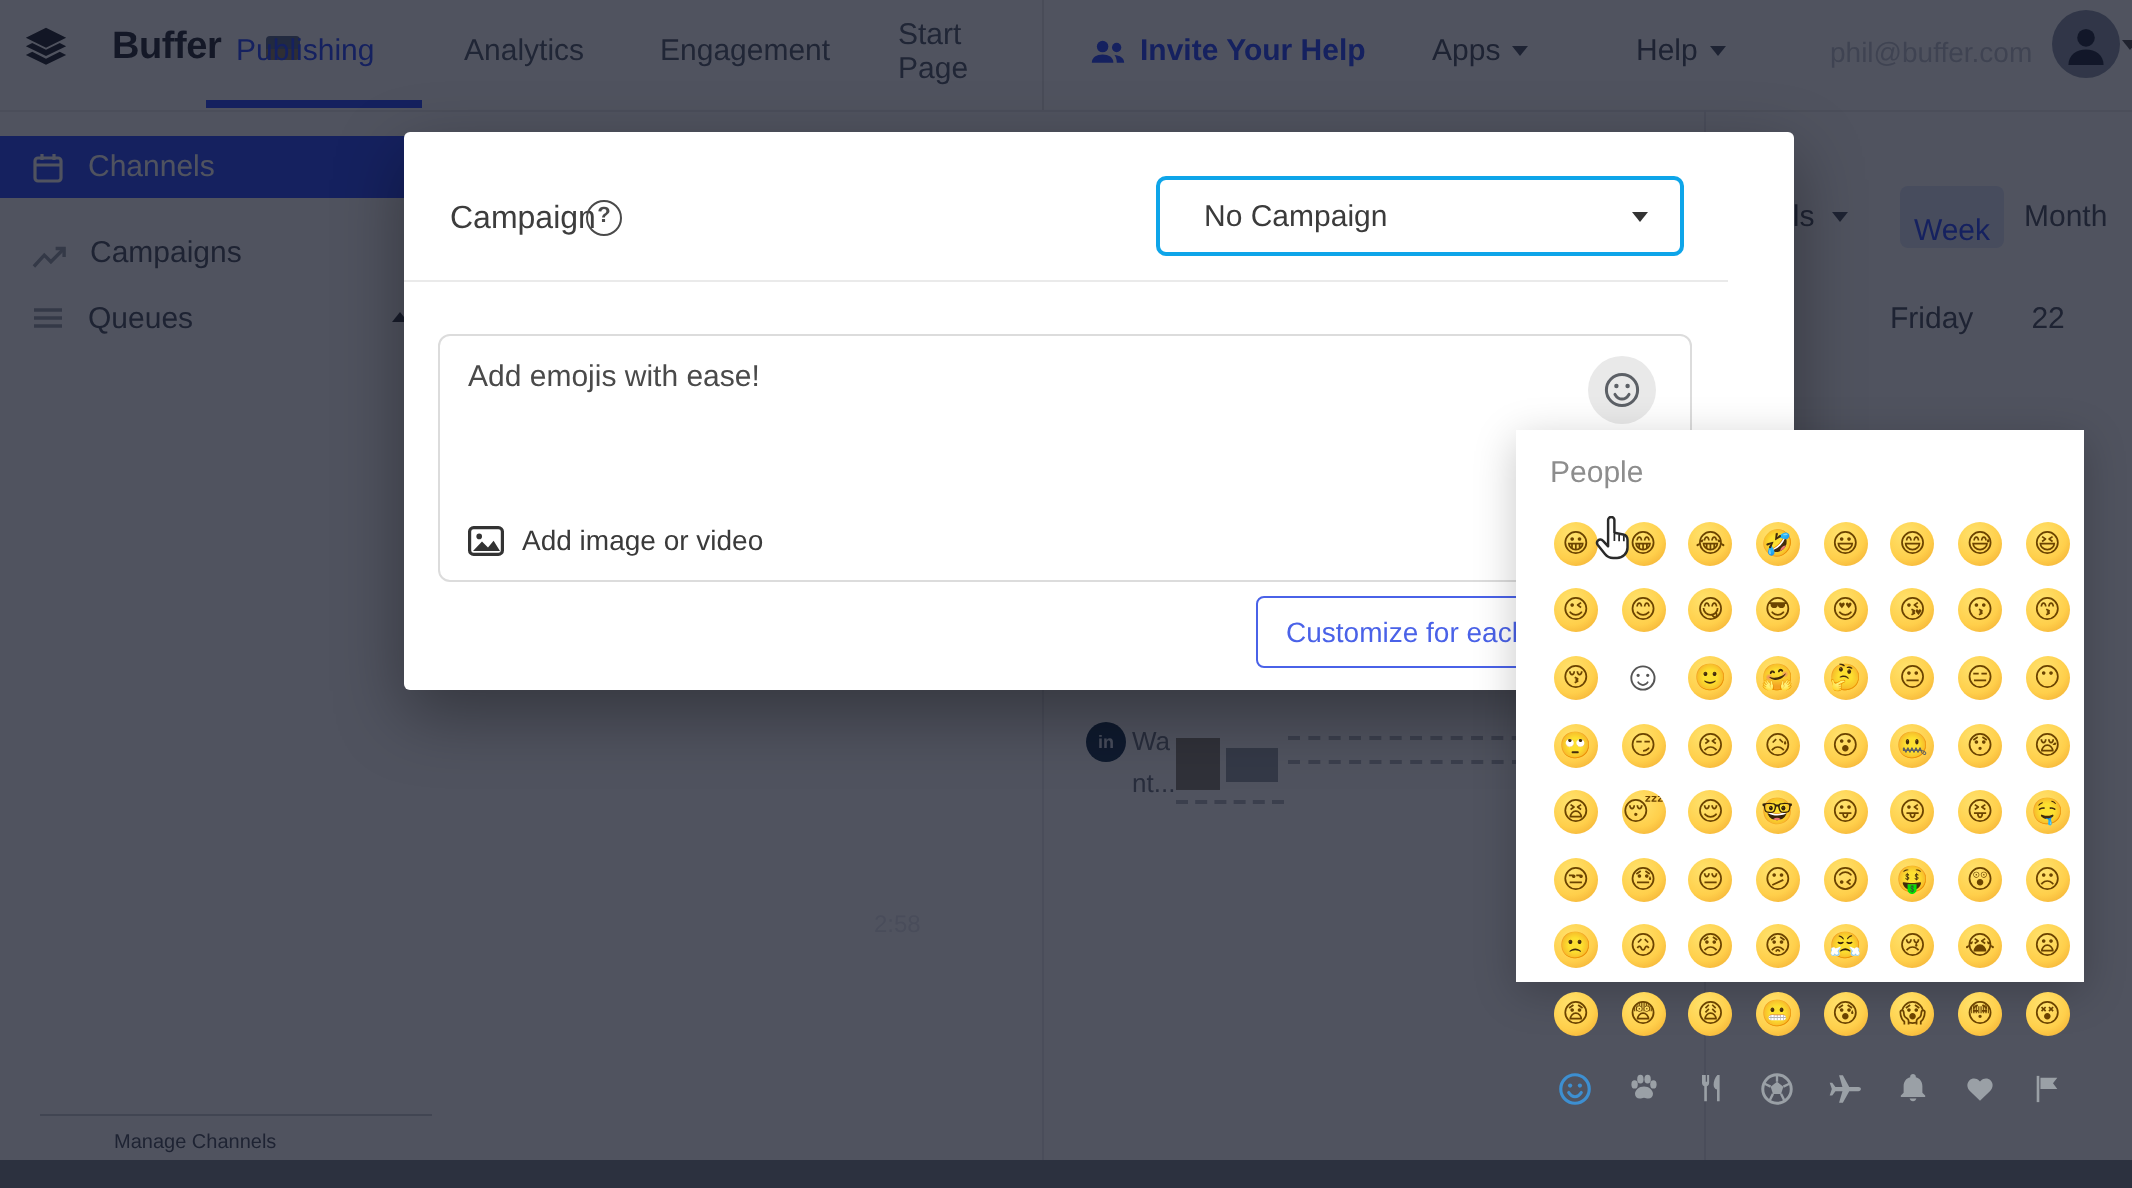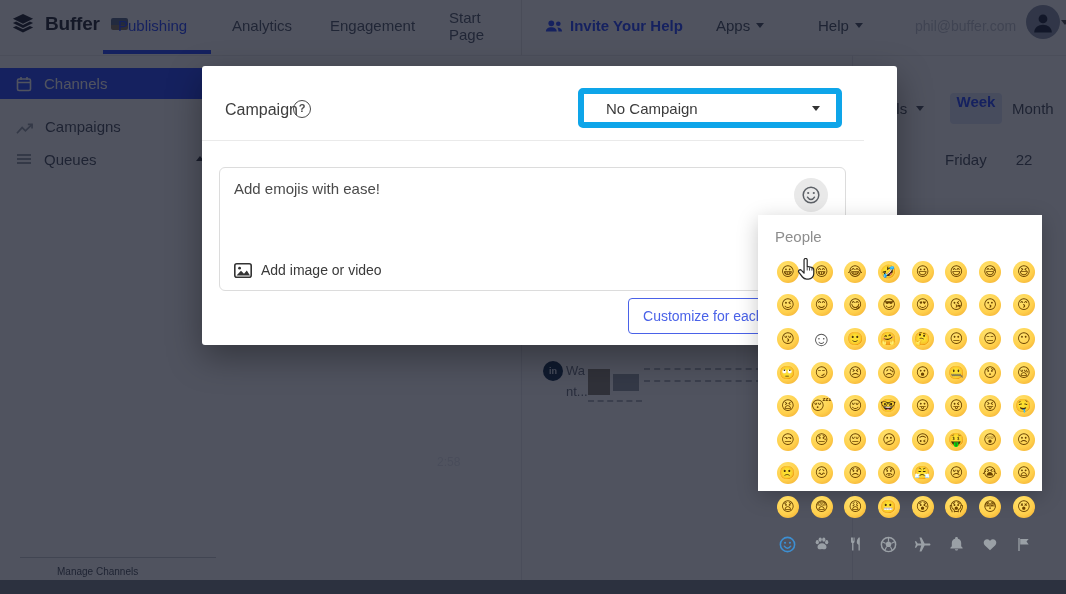--- a/index.html
+++ b/index.html
@@ -1,21 +1,21 @@
 <!DOCTYPE html>
 <html><head>
 <meta charset="utf-8">
 <style>
   html,body{margin:0;padding:0;background:#888;}
   .stage{position:relative;width:1066px;height:594px;overflow:hidden;background:#fff;
          font-family:"Liberation Sans","DejaVu Sans",sans-serif;-webkit-font-smoothing:antialiased;}
   .abs{position:absolute;}
   
   .topnav{left:0;top:0;width:1066px;height:55px;background:#fff;border-bottom:1px solid #ececec;}
-  .brand{left:12px;top:13px;display:flex;align-items:center;gap:11px;}
+  .brand{left:12px;top:13px;display:flex;align-items:center;gap:22px;}
   .brand-name{font-size:19px;font-weight:700;color:#2a2e38;letter-spacing:-.2px;}
   .brand-badge{width:17px;height:12px;border-radius:2px;background:linear-gradient(#5b6b8c 55%,#8a7b66 45%);}
   .tab{font-size:15px;color:#555d6b;font-weight:500;white-space:nowrap;}
   .tab.active{color:#2C4BFF;}
   .tab-underline{left:103px;top:50px;width:108px;height:4px;background:#2C4BFF;}
   .startpage{width:46px;line-height:17px;white-space:normal;}
   .nav-divider{left:521px;top:0;width:1px;height:55px;background:#e5e5e5;}
   .invite{left:545px;top:17px;display:flex;align-items:center;gap:7px;color:#2C4BFF;font-weight:700;font-size:15px;}
   .navlink{font-size:15px;color:#4b5563;font-weight:500;display:flex;align-items:center;gap:6px;}
   .caret{width:0;height:0;border-left:4px solid transparent;border-right:4px solid transparent;border-top:5px solid currentColor;display:inline-block;}
@@ -23,41 +23,41 @@
   .avatar{left:1026px;top:5px;width:34px;height:34px;border-radius:50%;background:#8f98ab;display:flex;align-items:center;justify-content:center;overflow:hidden;}
   .avatar-caret{left:1061px;top:20px;color:#555;}
   
   .side-item{left:0;width:205px;height:30px;display:flex;align-items:center;gap:12px;padding-left:16px;box-sizing:border-box;font-size:15px;color:#4e5560;}
   .side-item.active{background:#2C4BFF;color:#fff;border-radius:0 3px 3px 0;height:31px;font-weight:500;}
   .queues-caret{left:196px;top:156px;width:0;height:0;border-left:4px solid transparent;border-right:4px solid transparent;border-bottom:5px solid #3a3f4a;}
   .manage-divider{left:20px;top:557px;width:196px;height:1px;background:#c9ccd1;}
   .manage{left:57px;top:566px;font-size:10px;color:#4e5560;}
   
   .channels{left:863px;top:100px;font-size:15px;color:#4e5560;display:flex;gap:9px;align-items:center;}
-  .weekbtn{left:950px;top:93px;width:52px;height:31px;background:#dde4f8;border-radius:4px;color:#2C4BFF;font-size:15px;font-weight:700;display:flex;align-items:flex-start;justify-content:center;}
+  .weekbtn{left:950px;top:93px;width:52px;height:31px;background:#dde4f8;border-radius:4px;color:#2C4BFF;font-size:15px;font-weight:400;display:flex;align-items:flex-end;justify-content:center;}
   .monthbtn{left:1012px;top:100px;font-size:15px;color:#4e5560;}
   .day21{left:870px;top:150px;font-size:15px;color:#2C4BFF;font-weight:500;}
   .fri{left:945px;top:151px;font-size:15px;color:#4e5560;display:flex;gap:29px;}
   .vline{width:1px;background:#e9e9ec;}
   .thumb{background:#9ba1a9;}
   .event-badge{left:543px;top:361px;width:20px;height:20px;border-radius:50%;background:#16324f;}
   .event-badge::after{content:"in";color:#dfe6ef;font-size:9px;font-weight:700;display:block;text-align:center;line-height:20px;}
   .ev-txt{font-size:13px;color:#707682;}
   .dash{border-top:2px dashed #8b919c;opacity:.65;}
   .time-faint{left:437px;top:455px;font-size:12px;color:rgba(205,210,220,.55);}
   .bottom-strip{left:0;top:580px;width:1066px;height:14px;background:#7e848e;}
   
   .overlay{left:0;top:0;width:1066px;height:594px;background:rgba(13,17,33,.72);z-index:10;}
   
   .modal{left:202px;top:66px;width:662px;height:279px;background:#fff;border-radius:3px;z-index:20;
          box-shadow:0 12px 34px rgba(0,0,0,.35);padding-left:33px;}
   .m-campaign{left:23px;top:35px;font-size:16px;color:#3d3d3d;font-weight:500;}
   .help-circle{left:91px;top:34px;width:18px;height:18px;border:1.6px solid #4a4a4a;border-radius:50%;box-sizing:border-box;}
   .help-circle::after{content:"?";display:block;text-align:center;font-size:11px;font-weight:700;color:#4a4a4a;line-height:15px;}
-  .m-select{left:376px;top:22px;width:264px;height:40px;border:6px solid #0ea5e9;border-radius:5px;box-sizing:border-box;
+  .m-select{left:376px;top:22px;width:264px;height:40px;border:2px solid #0ea5e9;border-radius:5px;box-sizing:border-box;
             display:flex;align-items:center;justify-content:space-between;padding:0 16px 0 22px;background:#fff;cursor:pointer;}
   .m-select span{font-size:15px;color:#3b3b3b;}
   .m-select .caret{color:#333;}
   .m-divider{left:0;top:74px;width:662px;height:1px;background:#eaeaea;}
   .composer{left:17px;top:101px;width:627px;height:124px;border:1px solid #dcdcdc;border-radius:6px;box-sizing:border-box;background:#fff;}
   .composer-text{left:14px;top:12px;font-size:15px;color:#4a4a4a;}
   .emoji-btn{right:17px;top:10px;width:34px;height:34px;border-radius:50%;background:#e9e9e9;display:flex;align-items:center;justify-content:center;}
   .media-row{left:14px;bottom:12px;display:flex;align-items:center;gap:9px;}
   .media-row span{font-size:14px;color:#3a3a3a;font-weight:500;}
   .customize{left:426px;top:232px;width:172px;height:34px;border:1px solid #4a62e8;border-radius:4px;background:#fff;

